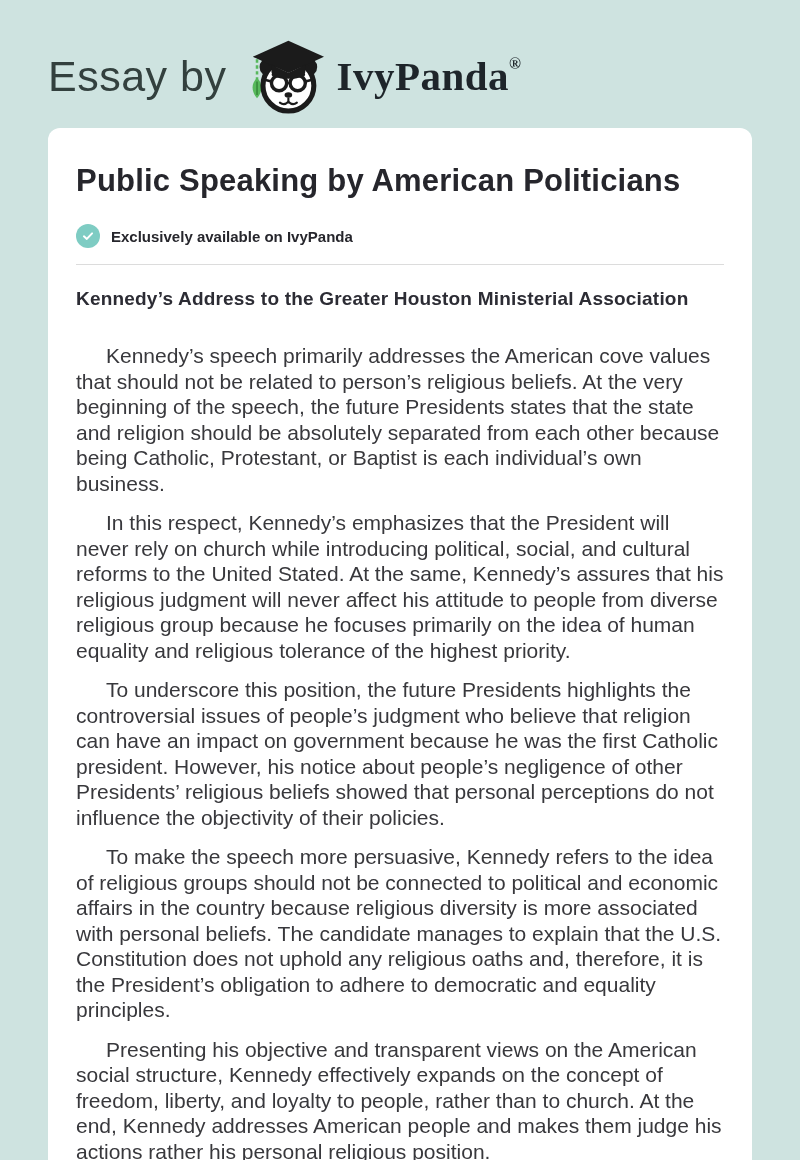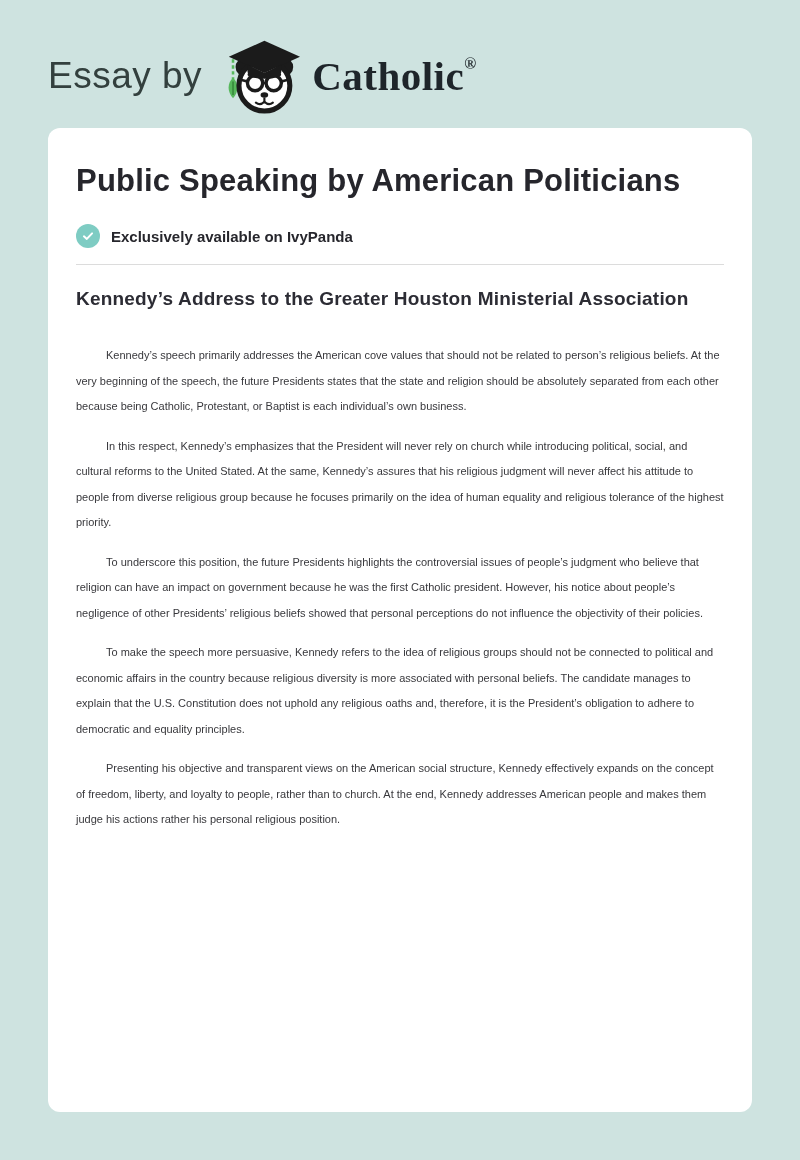--- a/index.html
+++ b/index.html
@@ -11,21 +11,21 @@
     height: 1160px;
     overflow: hidden;
   }
   .site-header {
     display: flex;
     align-items: center;
     padding: 30px 48px 0 48px;
     height: 122px;
   }
   .essay-by {
-    font-size: 37px;
+    font-size: 43px;
     font-weight: 400;
     color: #33403e;
     letter-spacing: 0.5px;
     margin-right: 16px;
   }
   .logo-mark { width: 86px; height: 78px; margin-right: 8px; position: relative; top: 2px; }
   .brand-name {
     font-family: "Liberation Serif", "DejaVu Serif", serif;
     font-weight: 700;
     font-size: 41px;
@@ -84,21 +84,21 @@
   }
   h2.section-heading {
     font-size: 19px;
     line-height: 40px;
     font-weight: 700;
     color: #2c2c34;
     margin: 14px 0 24px 0;
     letter-spacing: 0.2px;
   }
   .essay-body p {
-    font-size: 11px;
+    font-size: 21px;
     line-height: 25.5px;
     color: #38383c;
     text-indent: 30px;
     margin-bottom: 14px;
     text-align: left;
   }
   .essay-body p:last-child { margin-bottom: 4px; }
 </style>
 </head>
 <body>
@@ -130,21 +130,21 @@
 
       <ellipse cx="54" cy="66" rx="4.5" ry="3.2" fill="#1b1b1b"></ellipse>
       <path d="M54 69 v5" stroke="#1b1b1b" stroke-width="2.5"></path>
       <path d="M54 74 q-5 5 -10 1 M54 74 q5 5 10 1" stroke="#1b1b1b" stroke-width="2.5" fill="none" stroke-linecap="round"></path>
 
       <path d="M54 2 L96 21 L54 40 L12 21 Z" fill="#1b1b1b"></path>
       <path d="M34 30 v8 q0 9 20 9 q20 0 20 -9 v-8 L54 40 Z" fill="#1b1b1b"></path>
     </svg>
   </span>
 
-  <span class="brand-name"><span>Catholic</span><sup>®</sup></span>
+  <span class="brand-name"><span>IvyPanda</span><sup>®</sup></span>
 </header>
 
 <main class="card">
   <h1 class="article-title">Public Speaking by American Politicians</h1>
 
   <div class="badge-row">
     <span class="badge-circle">
       <svg viewBox="0 0 24 24" width="14" height="14" aria-hidden="true">
         <polyline points="5,12.5 10,17 19,7.5" fill="none" stroke="#ffffff" stroke-width="3.4" stroke-linecap="round" stroke-linejoin="round"></polyline>
       </svg>

